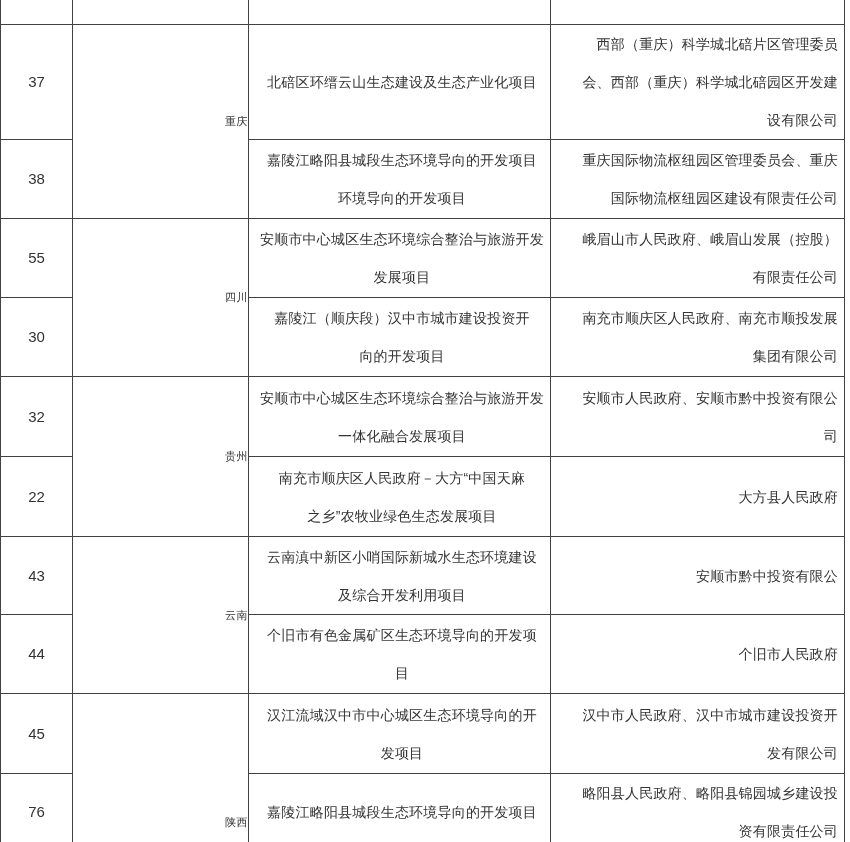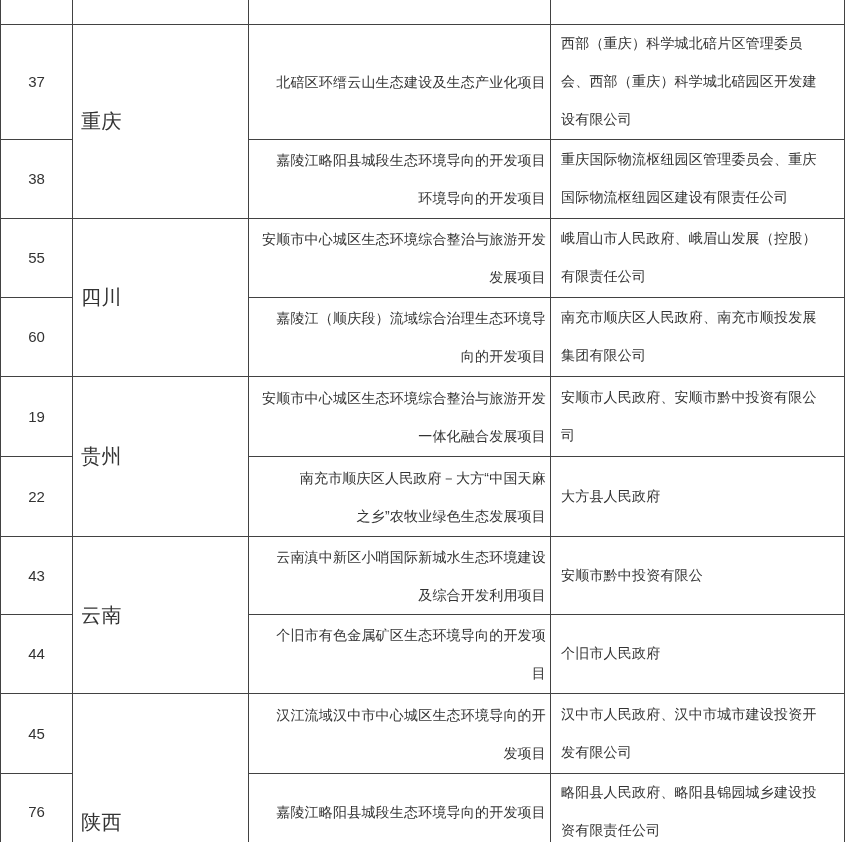--- a/index.html
+++ b/index.html
@@ -26,41 +26,40 @@
     background: #ffffff;
     overflow: hidden;
   }
   td.num {
     text-align: center;
     font-size: 15px;
     line-height: 20px;
     padding: 8px;
   }
   td.prov {
-    text-align: left;
-    font-size: 20px;
+    text-align: right;
+    font-size: 11px;
     letter-spacing: 0.5px;
-    padding: 8px;
+    padding: 0;
   }
   td.proj {
     font-size: 14px;
     line-height: 38px;
     letter-spacing: 0.2px;
     padding: 0 4px 0 9px;
     white-space: pre-line;
-    text-align: right;
+    text-align: center;
   }
   td.ent {
     font-size: 14px;
     line-height: 38px;
     letter-spacing: 0.2px;
     padding: 0 6px 0 10px;
     white-space: pre-line;
-    text-align: left;
-    font-family: Liberation Mono, monospace;
+    text-align: right;
   }
   tr.h8   td { height: 8px; }
   tr.h115 { height: 115px; }
   tr.h79  { height: 79px; }
   tr.h80  { height: 80px; }
   tr.h78  { height: 78px; }
   tr.h75  { height: 75px; }
   tr.h100 { height: 100px; }
 </style>
 </head>
@@ -101,29 +100,29 @@
 
       <tr class="h79">
         <td class="num">55</td>
         <td class="prov" rowspan="2">四川</td>
         <td class="proj">安顺市中心城区生态环境综合整治与旅游开发
 发展项目</td>
         <td class="ent">峨眉山市人民政府、峨眉山发展（控股）
 有限责任公司</td>
       </tr>
       <tr class="h79">
-        <td class="num">60</td>
-        <td class="proj">嘉陵江（顺庆段）流域综合治理生态环境导
+        <td class="num">30</td>
+        <td class="proj">嘉陵江（顺庆段）汉中市城市建设投资开
 向的开发项目</td>
         <td class="ent">南充市顺庆区人民政府、南充市顺投发展
 集团有限公司</td>
       </tr>
 
       <tr class="h80">
-        <td class="num">19</td>
+        <td class="num">32</td>
         <td class="prov" rowspan="2">贵州</td>
         <td class="proj">安顺市中心城区生态环境综合整治与旅游开发
 一体化融合发展项目</td>
         <td class="ent">安顺市人民政府、安顺市黔中投资有限公
 司</td>
       </tr>
       <tr class="h80">
         <td class="num">22</td>
         <td class="proj">南充市顺庆区人民政府－大方“中国天麻
 之乡”农牧业绿色生态发展项目</td>

